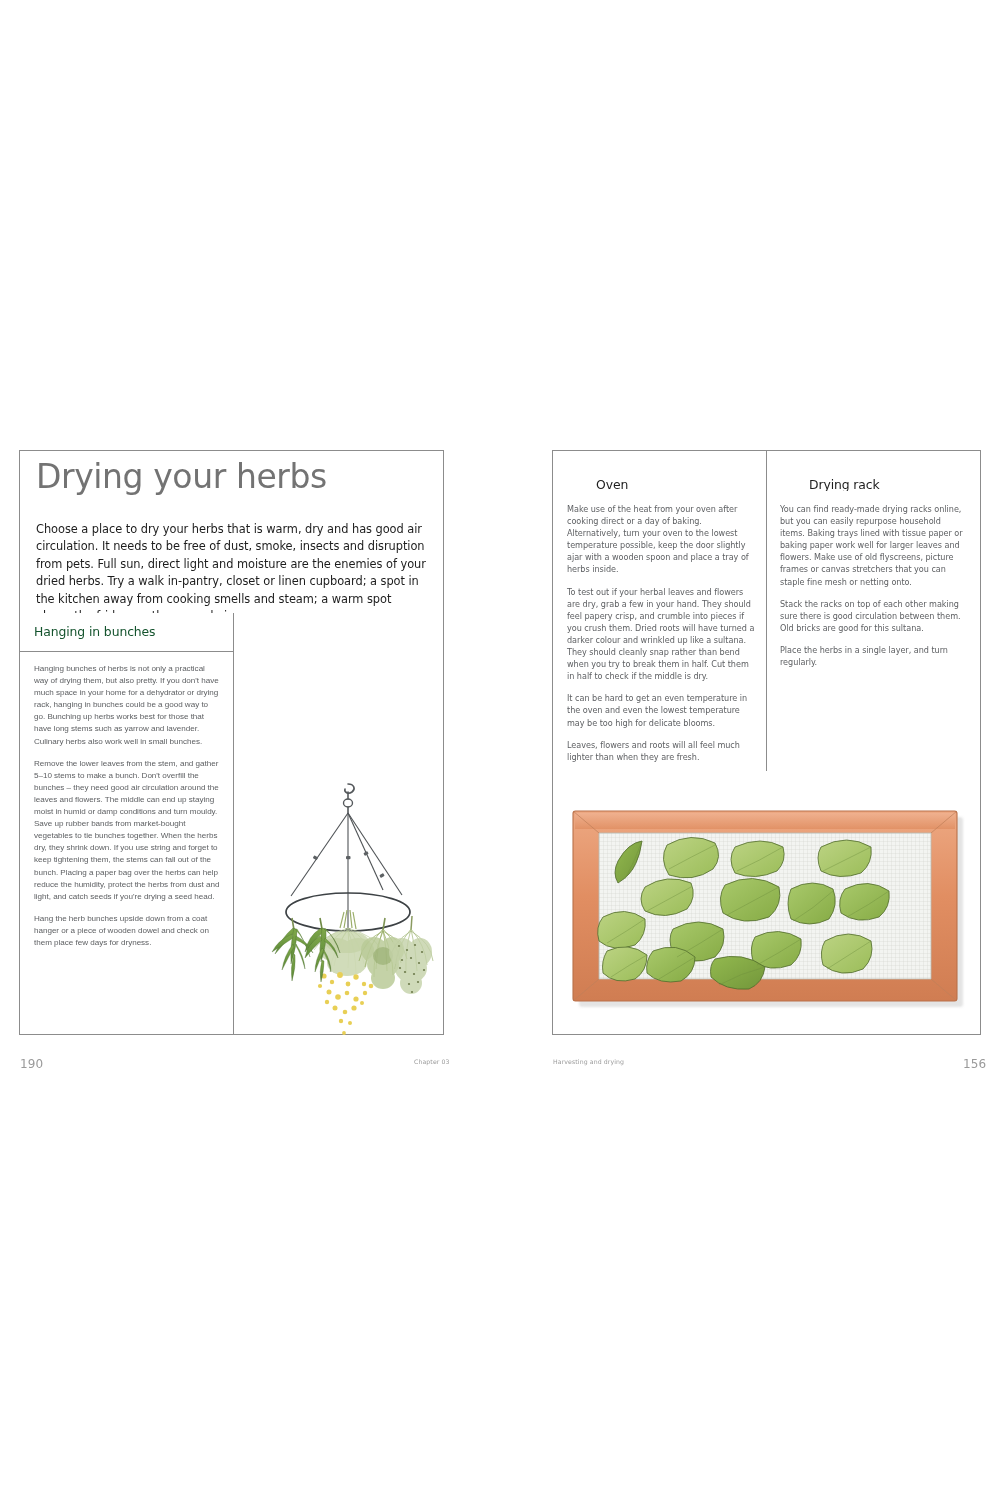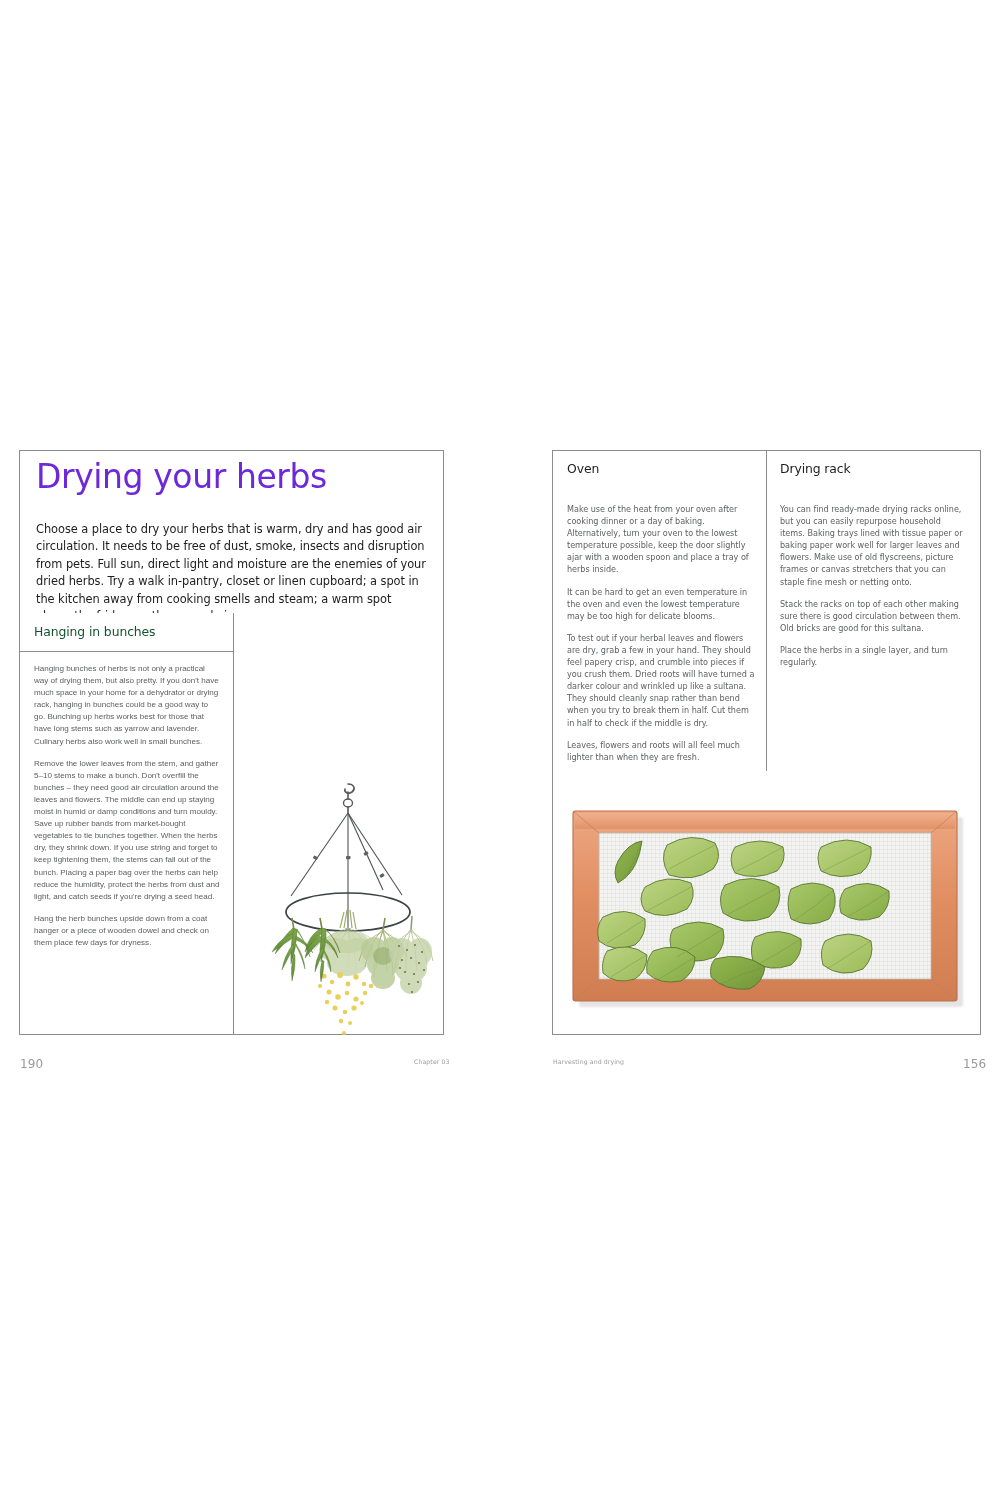--- a/index.html
+++ b/index.html
@@ -47,21 +47,21 @@
   .lp-sub-rule    { position: absolute; left: 0; top: 38px; width: 213px; height: 0;
                     border-top: 1.3px solid #8c8c8c; }
   .lp-vdivider    { position: absolute; left: 213px; top: 0; width: 0; height: 422px;
                     border-left: 1.3px solid #8c8c8c; }
 
   .page-title {
     position: absolute;
     left: 16px; top: 6px;
     font-size: 33px;
     letter-spacing: -0.4px;
-    color: #6d28d9;
+    color: #737373;
     font-weight: 400;
     font-family: "DejaVu Sans", sans-serif;
   }
 
   .intro-text {
     position: absolute;
     left: 16px; top: 12px;
     width: 393px;
     font-size: 11.4px;
     line-height: 17.4px;
@@ -96,25 +96,26 @@
   .rp-head-box  { left: 0;   top: 0;   width: 429px; height: 42px; }
   .rp-cols-box  { left: 0;   top: 41px; width: 429px; height: 281px; border-top: none; }
   .rp-img-box   { left: 0;   top: 321px; width: 429px; height: 264px; border-top: none; }
   .rp-vdiv-head { position: absolute; left: 213px; top: 0; width: 0; height: 42px;
                   border-left: 1.3px solid #8c8c8c; }
   .rp-vdiv-cols { position: absolute; left: 213px; top: 0; width: 0; height: 281px;
                   border-left: 1.3px solid #8c8c8c; }
 
   .rp-head-label {
     position: absolute;
-    top: 10px;
+    top: 26px;
     font-size: 12.4px;
     color: #1d1d1d;
     font-family: "DejaVu Sans", sans-serif;
     letter-spacing: -0.1px;
+    margin-left: 29px;
   }
   .rp-head-label.c1 { left: 14px; }
   .rp-head-label.c2 { left: 227px; }
 
   .rp-col {
     position: absolute;
     top: 12px;
     width: 188px;
     font-size: 8.1px;
     line-height: 12.1px;
@@ -364,23 +365,23 @@
     <div class="box rp-head-box">
       <div class="rp-vdiv-head"></div>
       <div class="rp-head-label c1">Oven</div>
       <div class="rp-head-label c2">Drying rack</div>
     </div>
 
     <div class="box rp-cols-box">
       <div class="rp-vdiv-cols"></div>
 
       <div class="rp-col c1">
-        <p>Make use of the heat from your oven after cooking dinner or a day of baking. Alternatively, turn your oven to the lowest temperature possible, keep the door slightly ajar with a wooden spoon and place a tray of herbs inside.</p>
+        <p>Make use of the heat from your oven after cooking direct or a day of baking. Alternatively, turn your oven to the lowest temperature possible, keep the door slightly ajar with a wooden spoon and place a tray of herbs inside.</p>
+        <p>To test out if your herbal leaves and flowers are dry, grab a few in your hand. They should feel papery crisp, and crumble into pieces if you crush them. Dried roots will have turned a darker colour and wrinkled up like a sultana. They should cleanly snap rather than bend when you try to break them in half. Cut them in half to check if the middle is dry.</p>
         <p>It can be hard to get an even temperature in the oven and even the lowest temperature may be too high for delicate blooms.</p>
-        <p>To test out if your herbal leaves and flowers are dry, grab a few in your hand. They should feel papery crisp, and crumble into pieces if you crush them. Dried roots will have turned a darker colour and wrinkled up like a sultana. They should cleanly snap rather than bend when you try to break them in half. Cut them in half to check if the middle is dry.</p>
         <p>Leaves, flowers and roots will all feel much lighter than when they are fresh.</p>
       </div>
 
       <div class="rp-col c2">
         <p>You can find ready-made drying racks online, but you can easily repurpose household items. Baking trays lined with tissue paper or baking paper work well for larger leaves and flowers. Make use of old flyscreens, picture frames or canvas stretchers that you can staple fine mesh or netting onto.</p>
         <p>Stack the racks on top of each other making sure there is good circulation between them. Old bricks are good for this sultana.</p>
         <p>Place the herbs in a single layer, and turn regularly.</p>
       </div>
     </div>
 

